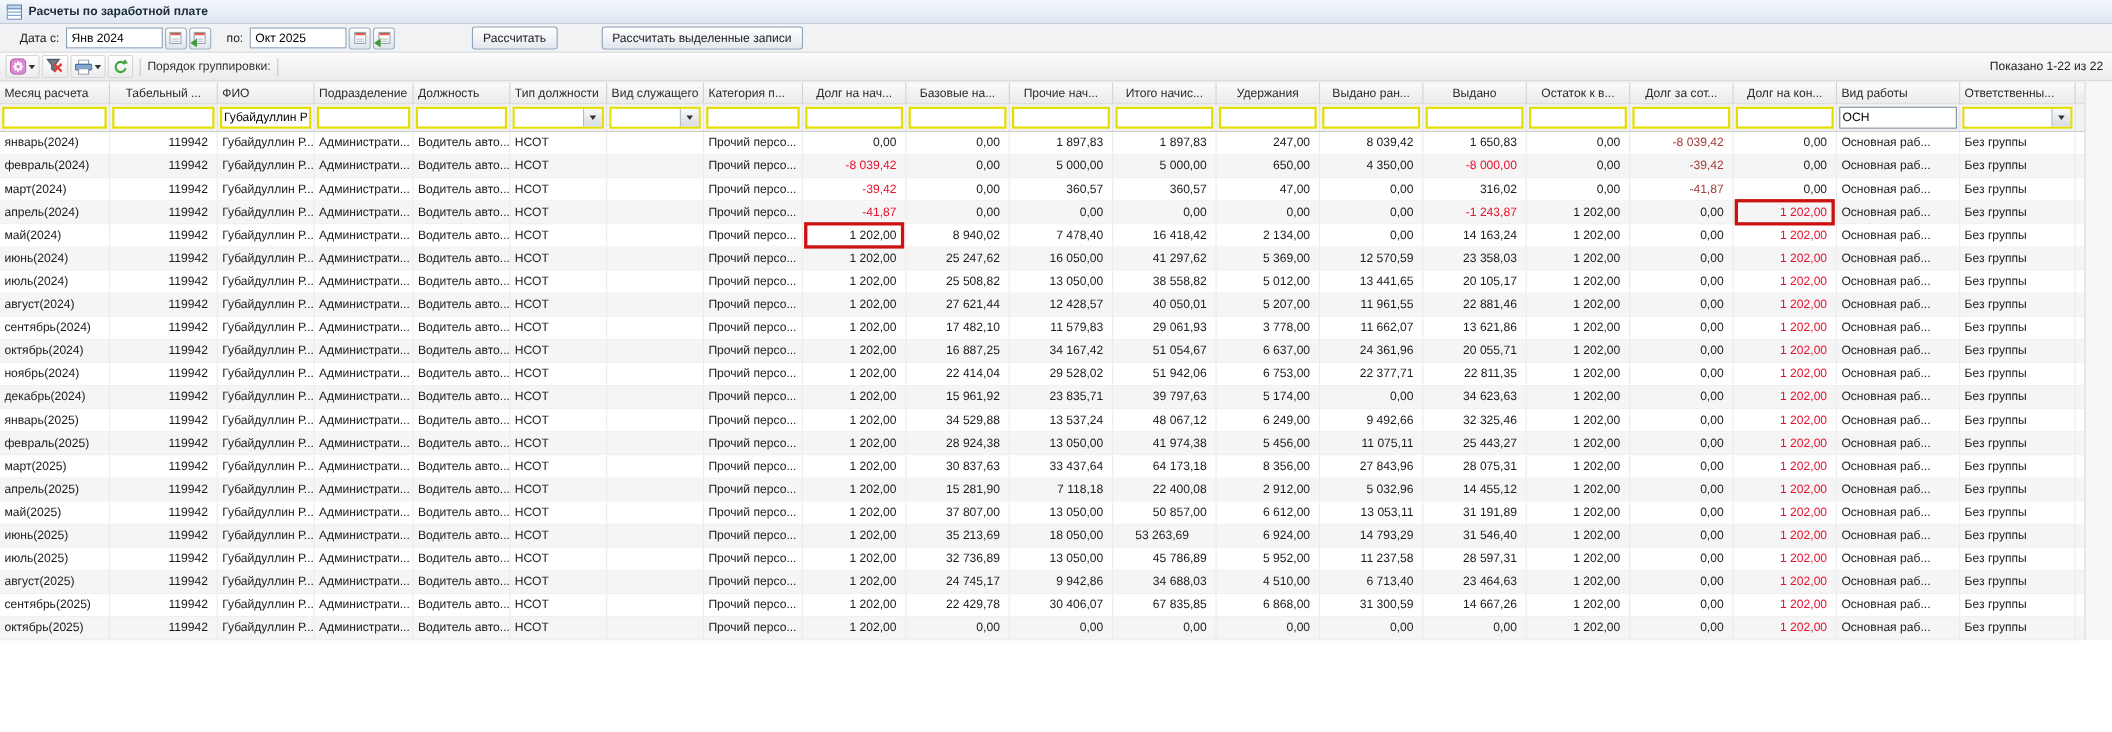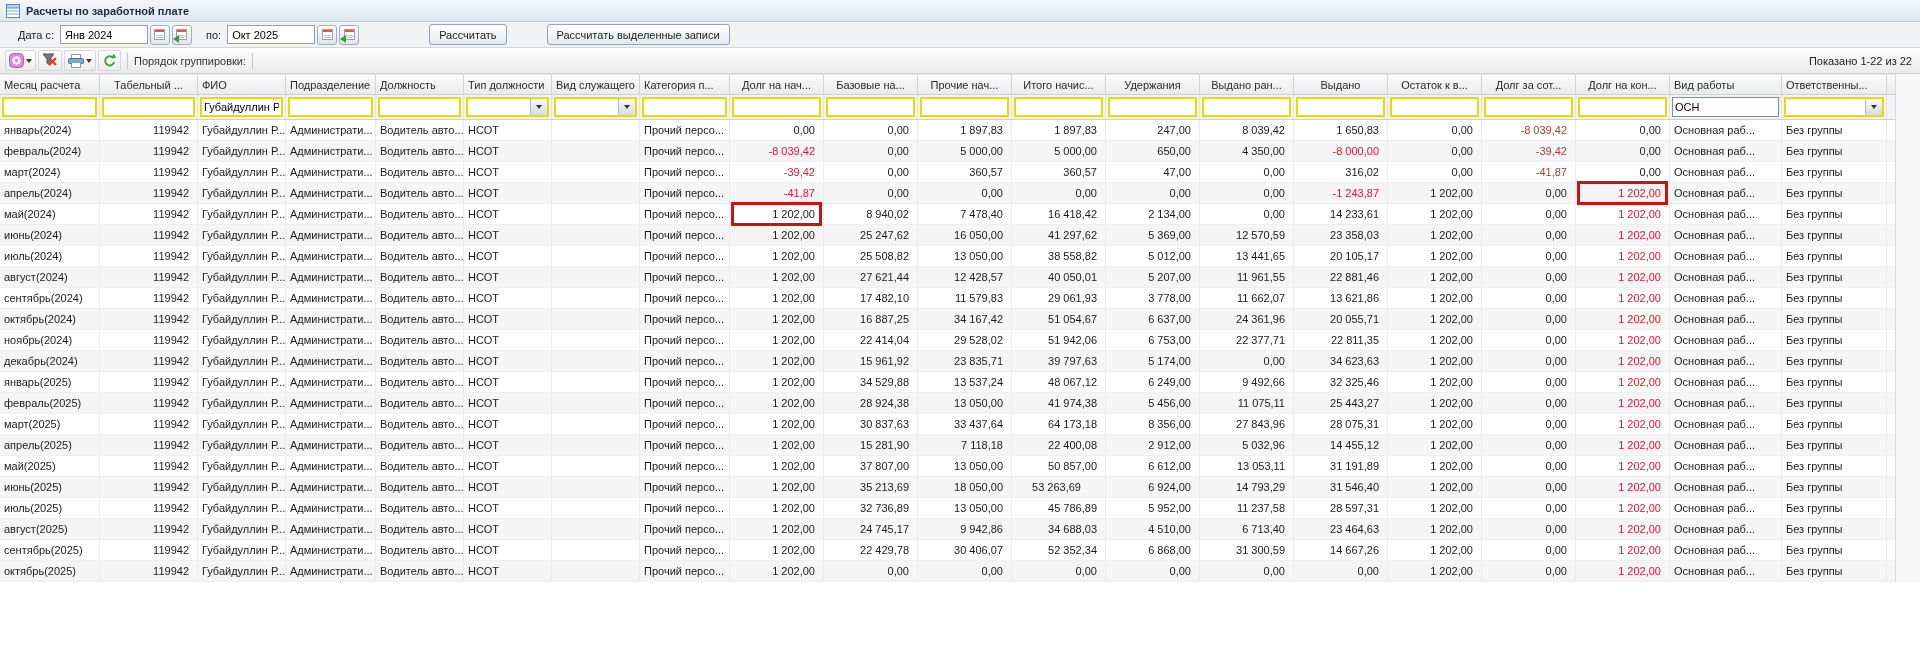--- a/index.html
+++ b/index.html
@@ -399,21 +399,21 @@
         <div class="cell" style="width: 88px;">Водитель авто...</div>
         <div class="cell" style="width: 88px;">НСОТ</div>
         <div class="cell" style="width: 88px;"></div>
         <div class="cell" style="width: 90px;">Прочий персо...</div>
         <div class="cell num hl-box" style="width: 94px;">1 202,00</div>
         <div class="cell num" style="width: 94px;">8 940,02</div>
         <div class="cell num" style="width: 94px;">7 478,40</div>
         <div class="cell num" style="width: 94px;">16 418,42</div>
         <div class="cell num" style="width: 94px;">2 134,00</div>
         <div class="cell num" style="width: 94px;">0,00</div>
-        <div class="cell num" style="width: 94px;">14 233,61</div>
+        <div class="cell num" style="width: 94px;">14 163,24</div>
         <div class="cell num" style="width: 94px;">1 202,00</div>
         <div class="cell num" style="width: 94px;">0,00</div>
         <div class="cell num red" style="width: 94px;">1 202,00</div>
         <div class="cell" style="width: 112px;">Основная раб...</div>
         <div class="cell" style="width: 105px;">Без группы</div>
       </div>
       <div class="row even">
         <div class="cell" style="width: 100px;">июнь(2024)</div>
         <div class="cell num" style="width: 98px;">119942</div>
         <div class="cell" style="width: 88px;">Губайдуллин Р...</div>
@@ -748,21 +748,21 @@
         <div class="cell num" style="width: 98px;">119942</div>
         <div class="cell" style="width: 88px;">Губайдуллин Р...</div>
         <div class="cell" style="width: 90px;">Администрати...</div>
         <div class="cell" style="width: 88px;">Водитель авто...</div>
         <div class="cell" style="width: 88px;">НСОТ</div>
         <div class="cell" style="width: 88px;"></div>
         <div class="cell" style="width: 90px;">Прочий персо...</div>
         <div class="cell num" style="width: 94px;">1 202,00</div>
         <div class="cell num" style="width: 94px;">22 429,78</div>
         <div class="cell num" style="width: 94px;">30 406,07</div>
-        <div class="cell num" style="width: 94px;">52 352,34</div>
+        <div class="cell num" style="width: 94px;">67 835,85</div>
         <div class="cell num" style="width: 94px;">6 868,00</div>
         <div class="cell num" style="width: 94px;">31 300,59</div>
         <div class="cell num" style="width: 94px;">14 667,26</div>
         <div class="cell num" style="width: 94px;">1 202,00</div>
         <div class="cell num" style="width: 94px;">0,00</div>
         <div class="cell num red" style="width: 94px;">1 202,00</div>
         <div class="cell" style="width: 112px;">Основная раб...</div>
         <div class="cell" style="width: 105px;">Без группы</div>
       </div>
       <div class="row even">

